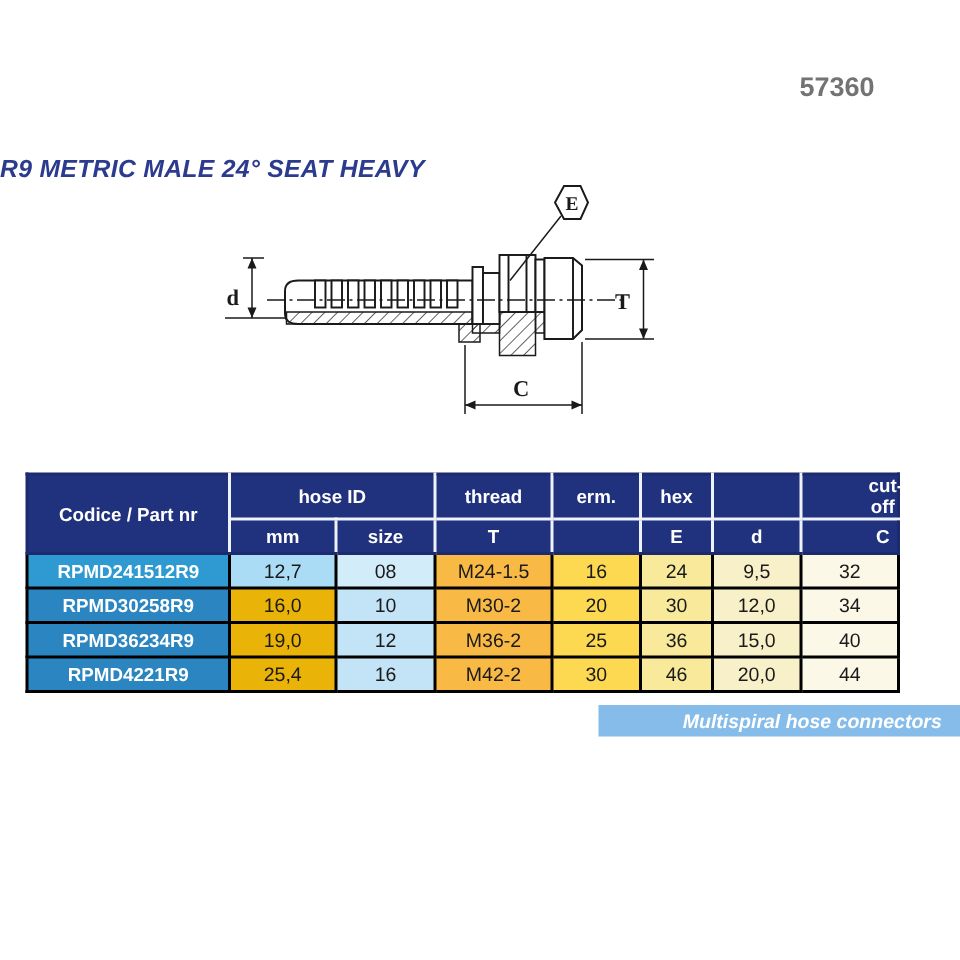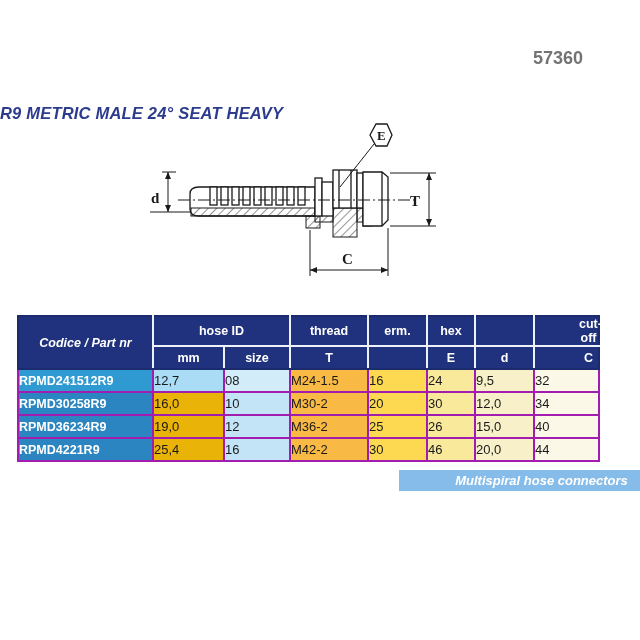--- a/index.html
+++ b/index.html
@@ -25,25 +25,25 @@
     position:absolute; left:17px; top:315px; width:583px;
     border-collapse:collapse; table-layout:fixed;
     border:2px solid #1c2b6e;
   }
   .parts th {
     background:#20317d; color:#fff; font-size:12.5px; font-weight:bold;
     text-align:center; padding:0; border:2px solid #eef2fa;
   }
   .parts thead tr.r1 th { height:26px; border-top-color:#1c2b6e; }
   .parts thead tr.r2 th { height:21px; border-bottom-color:#1c2b6e; }
-  .parts th.span-rows { border-bottom-color:#1c2b6e; border-left-color:#1c2b6e;font-style:italic; }
+  .parts th.span-rows { border-bottom-color:#1c2b6e; border-left-color:#1c2b6e; }
   .parts thead th:last-child { border-right-color:#1c2b6e;padding-left:44px; }
   .parts td {
-    height:21px; padding:0; vertical-align:middle;
-    font-size:13px; color:#1a1a1a; border:2px solid #a21caf;
+    height:21px; padding:0; text-align:center; vertical-align:middle;
+    font-size:13px; color:#1a1a1a; border:2px solid #000000;
   }
   .parts td.c-part { color:#fff; font-weight:bold; font-size:12.5px; background:#2a85c0; }
   .parts tr.r0 td.c-part { background:#2f9ad2; }
   .parts td.c-mm   { background:#eab308; }
   .parts tr.r0 td.c-mm   { background:#abdcf6; }
   .parts td.c-size { background:#c3e4f7; }
   .parts tr.r0 td.c-size { background:#d3ecfa; }
   .parts td.c-thread { background:#f9b945; }
   .parts td.c-erm  { background:#fdd952; }
   .parts td.c-hex  { background:#f8ea9a; }
@@ -186,21 +186,21 @@
       <td class="c-hex">30</td>
       <td class="c-d">12,0</td>
       <td class="c-c">34</td>
     </tr>
     <tr class="r2b">
       <td class="c-part">RPMD36234R9</td>
       <td class="c-mm">19,0</td>
       <td class="c-size">12</td>
       <td class="c-thread">M36-2</td>
       <td class="c-erm">25</td>
-      <td class="c-hex">26</td>
+      <td class="c-hex">36</td>
       <td class="c-d">15,0</td>
       <td class="c-c">40</td>
     </tr>
     <tr class="r3b">
       <td class="c-part">RPMD4221R9</td>
       <td class="c-mm">25,4</td>
       <td class="c-size">16</td>
       <td class="c-thread">M42-2</td>
       <td class="c-erm">30</td>
       <td class="c-hex">46</td>

